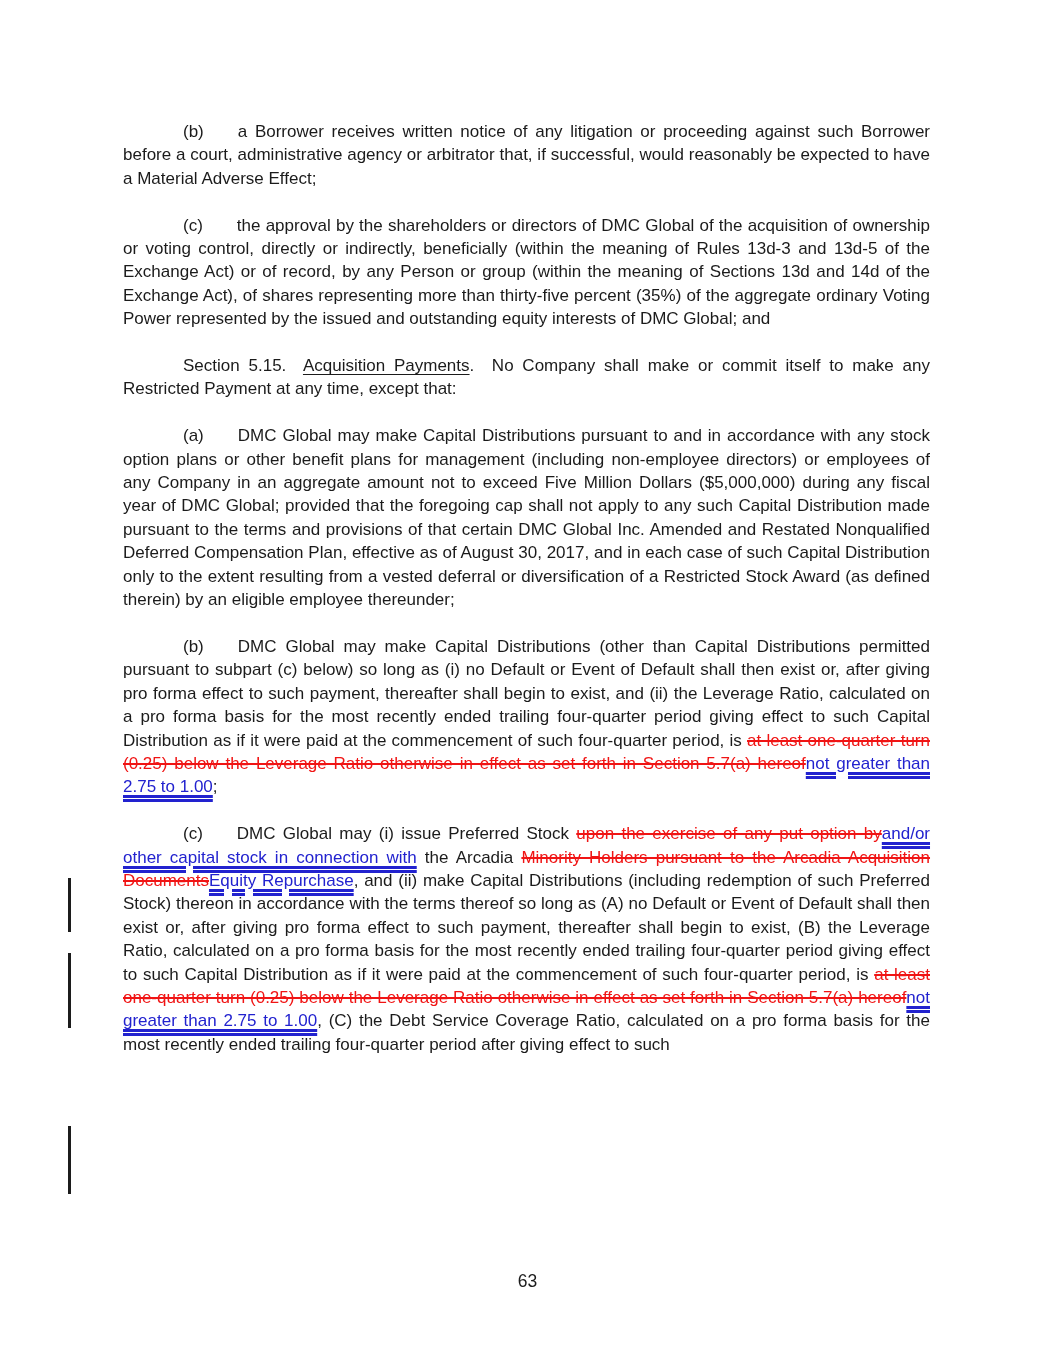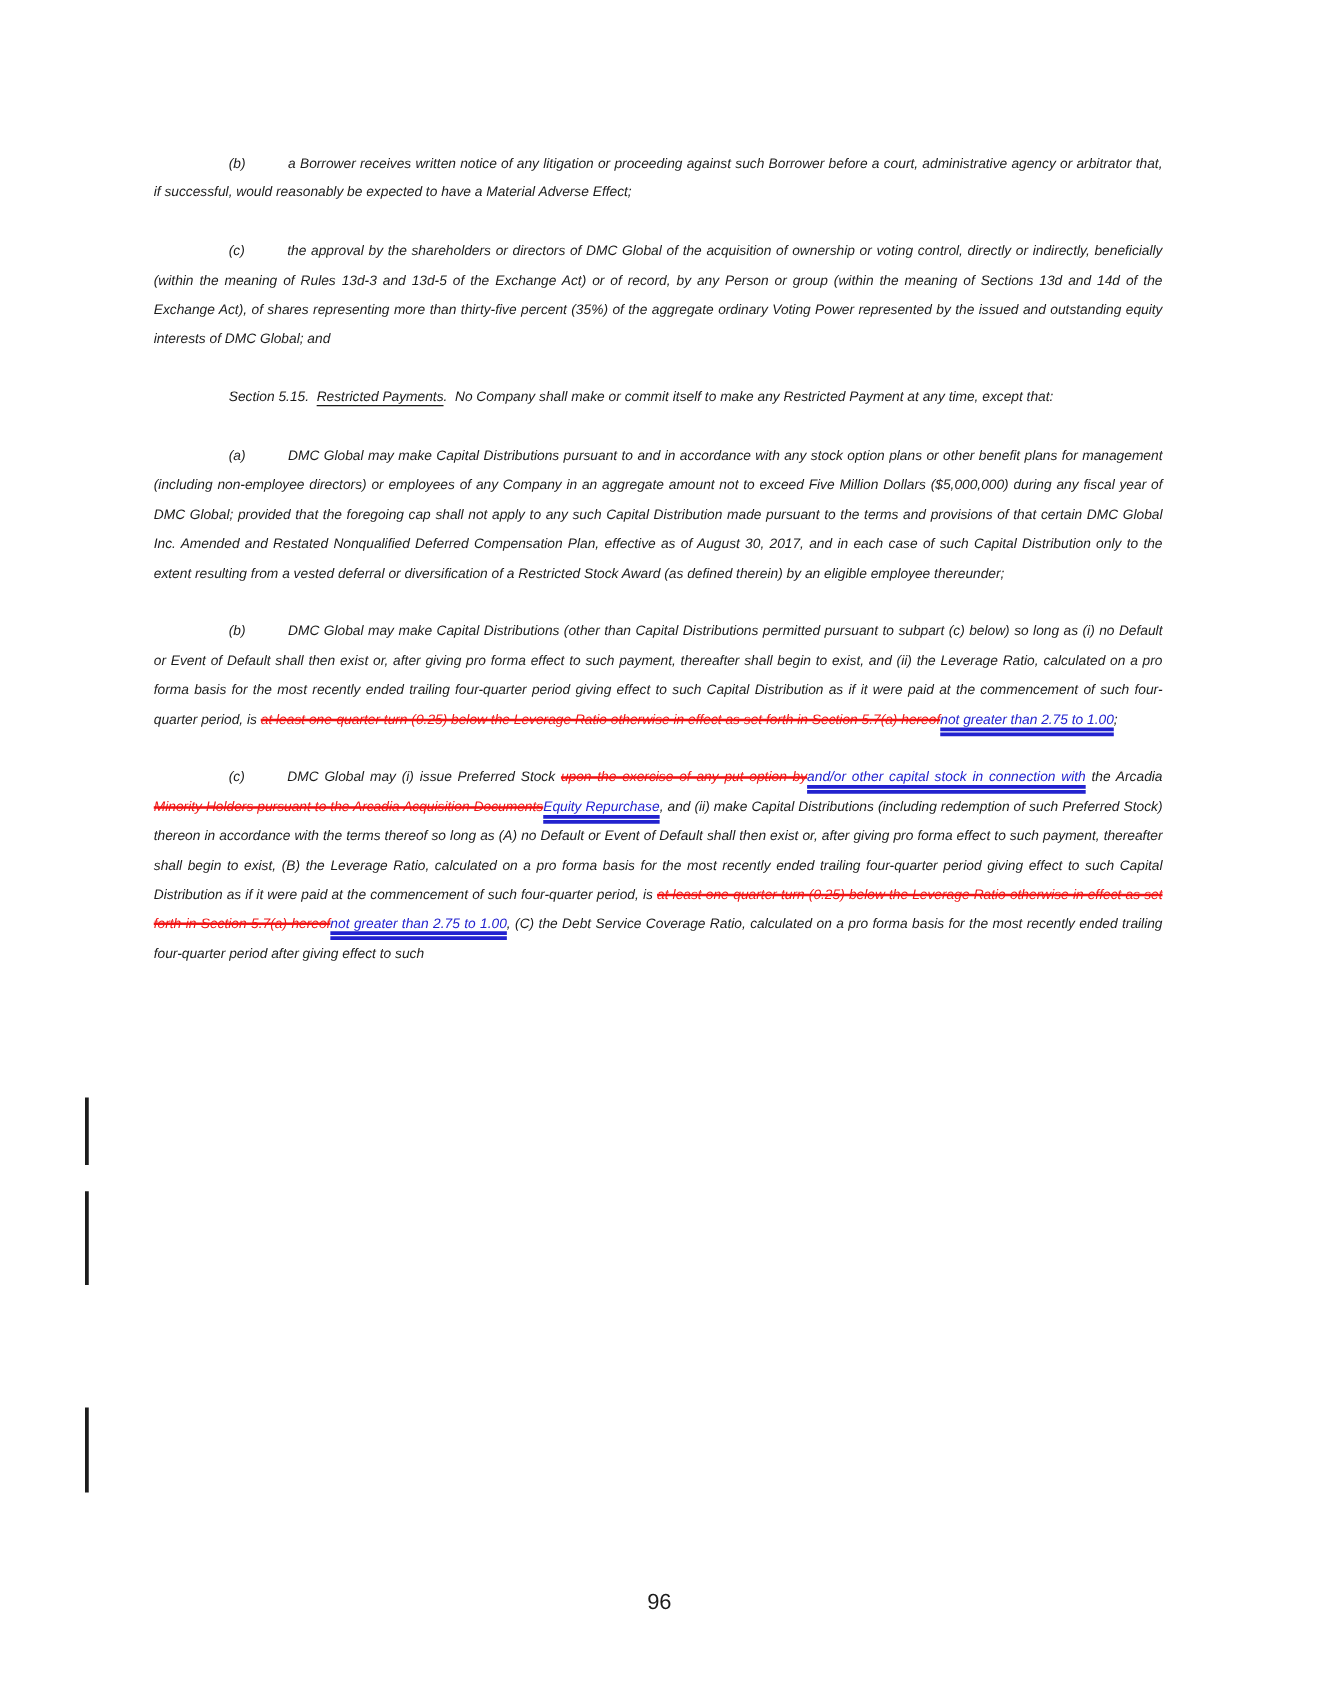--- a/index.html
+++ b/index.html
@@ -14,24 +14,23 @@
     background: #ffffff;
     font-family: "Liberation Sans", sans-serif;
     color: #1b1b1b;
     overflow: hidden;
   }
   .doc-body {
     position: absolute;
     left: 123px;
     top: 120px;
     width: 807px;
-    font-size: 11px;
+    font-size: 17px;
     line-height: 23.4px;
     text-align: justify;
-    font-style: italic;
   }
   .para {
     margin: 0 0 23.4px 0;
     text-indent: 60px;
   }
   .tab {
     display: inline-block;
     width: 34px;
   }
   .deleted-text {
@@ -70,19 +69,19 @@
 
 <div class="page">
   <div>
       <div class="change-bar" style="top: 878px; height: 54px;"></div>
       <div class="change-bar" style="top: 953px; height: 75px;"></div>
       <div class="change-bar" style="top: 1126px; height: 68px;"></div>
     </div>
   <div class="doc-body">
       <p class="para"><span>(b)</span><span class="tab"></span><span>a Borrower receives written notice of any litigation or proceeding against such Borrower before a court, administrative agency or arbitrator that, if successful, would reasonably be expected to have a Material Adverse Effect;</span></p>
       <p class="para"><span>(c)</span><span class="tab"></span><span>the approval by the shareholders or directors of DMC Global of the acquisition of ownership or voting control, directly or indirectly, beneficially (within the meaning of Rules 13d-3 and 13d-5 of the Exchange Act) or of record, by any Person or group (within the meaning of Sections 13d and 14d of the Exchange Act), of shares representing more than thirty-five percent (35%) of the aggregate ordinary Voting Power represented by the issued and outstanding equity interests of DMC Global; and</span></p>
-      <p class="para"><span>Section 5.15.&nbsp; </span><span class="underlined-text">Restricted Payments</span><span>.&nbsp; No Company shall make or commit itself to make any Restricted Payment at any time, except that:</span></p>
+      <p class="para"><span>Section 5.15.&nbsp; </span><span class="underlined-text">Acquisition Payments</span><span>.&nbsp; No Company shall make or commit itself to make any Restricted Payment at any time, except that:</span></p>
       <p class="para"><span>(a)</span><span class="tab"></span><span>DMC Global may make Capital Distributions pursuant to and in accordance with any stock option plans or other benefit plans for management (including non-employee directors) or employees of any Company in an aggregate amount not to exceed Five Million Dollars ($5,000,000) during any fiscal year of DMC Global; provided that the foregoing cap shall not apply to any such Capital Distribution made pursuant to the terms and provisions of that certain DMC Global Inc. Amended and Restated Nonqualified Deferred Compensation Plan, effective as of August 30, 2017, and in each case of such Capital Distribution only to the extent resulting from a vested deferral or diversification of a Restricted Stock Award (as defined therein) by an eligible employee thereunder;</span></p>
       <p class="para"><span>(b)</span><span class="tab"></span><span>DMC Global may make Capital Distributions (other than Capital Distributions permitted pursuant to subpart (c) below) so long as (i) no Default or Event of Default shall then exist or, after giving pro forma effect to such payment, thereafter shall begin to exist, and (ii) the Leverage Ratio, calculated on a pro forma basis for the most recently ended trailing four-quarter period giving effect to such Capital Distribution as if it were paid at the commencement of such four-quarter period, is </span><span class="deleted-text">at least one-quarter turn (0.25) below the Leverage Ratio otherwise in effect as set forth in Section 5.7(a) hereof</span><span class="inserted-text">not greater than 2.75 to 1.00</span><span>;</span></p>
       <p class="para"><span>(c)</span><span class="tab"></span><span>DMC Global may (i) issue Preferred Stock </span><span class="deleted-text">upon the exercise of any put option by</span><span class="inserted-text">and/or other capital stock in connection with</span><span> the Arcadia </span><span class="deleted-text">Minority Holders pursuant to the Arcadia Acquisition Documents</span><span class="inserted-text">Equity Repurchase</span><span>, and (ii) make Capital Distributions (including redemption of such Preferred Stock) thereon in accordance with the terms thereof so long as (A) no Default or Event of Default shall then exist or, after giving pro forma effect to such payment, thereafter shall begin to exist, (B) the Leverage Ratio, calculated on a pro forma basis for the most recently ended trailing four-quarter period giving effect to such Capital Distribution as if it were paid at the commencement of such four-quarter period, is </span><span class="deleted-text">at least one-quarter turn (0.25) below the Leverage Ratio otherwise in effect as set forth in Section 5.7(a) hereof</span><span class="inserted-text">not greater than 2.75 to 1.00</span><span>, (C) the Debt Service Coverage Ratio, calculated on a pro forma basis for the most recently ended trailing four-quarter period after giving effect to such</span></p>
     </div>
-  <div class="page-number">96</div>
+  <div class="page-number">63</div>
 </div>
 
 </body></html>

